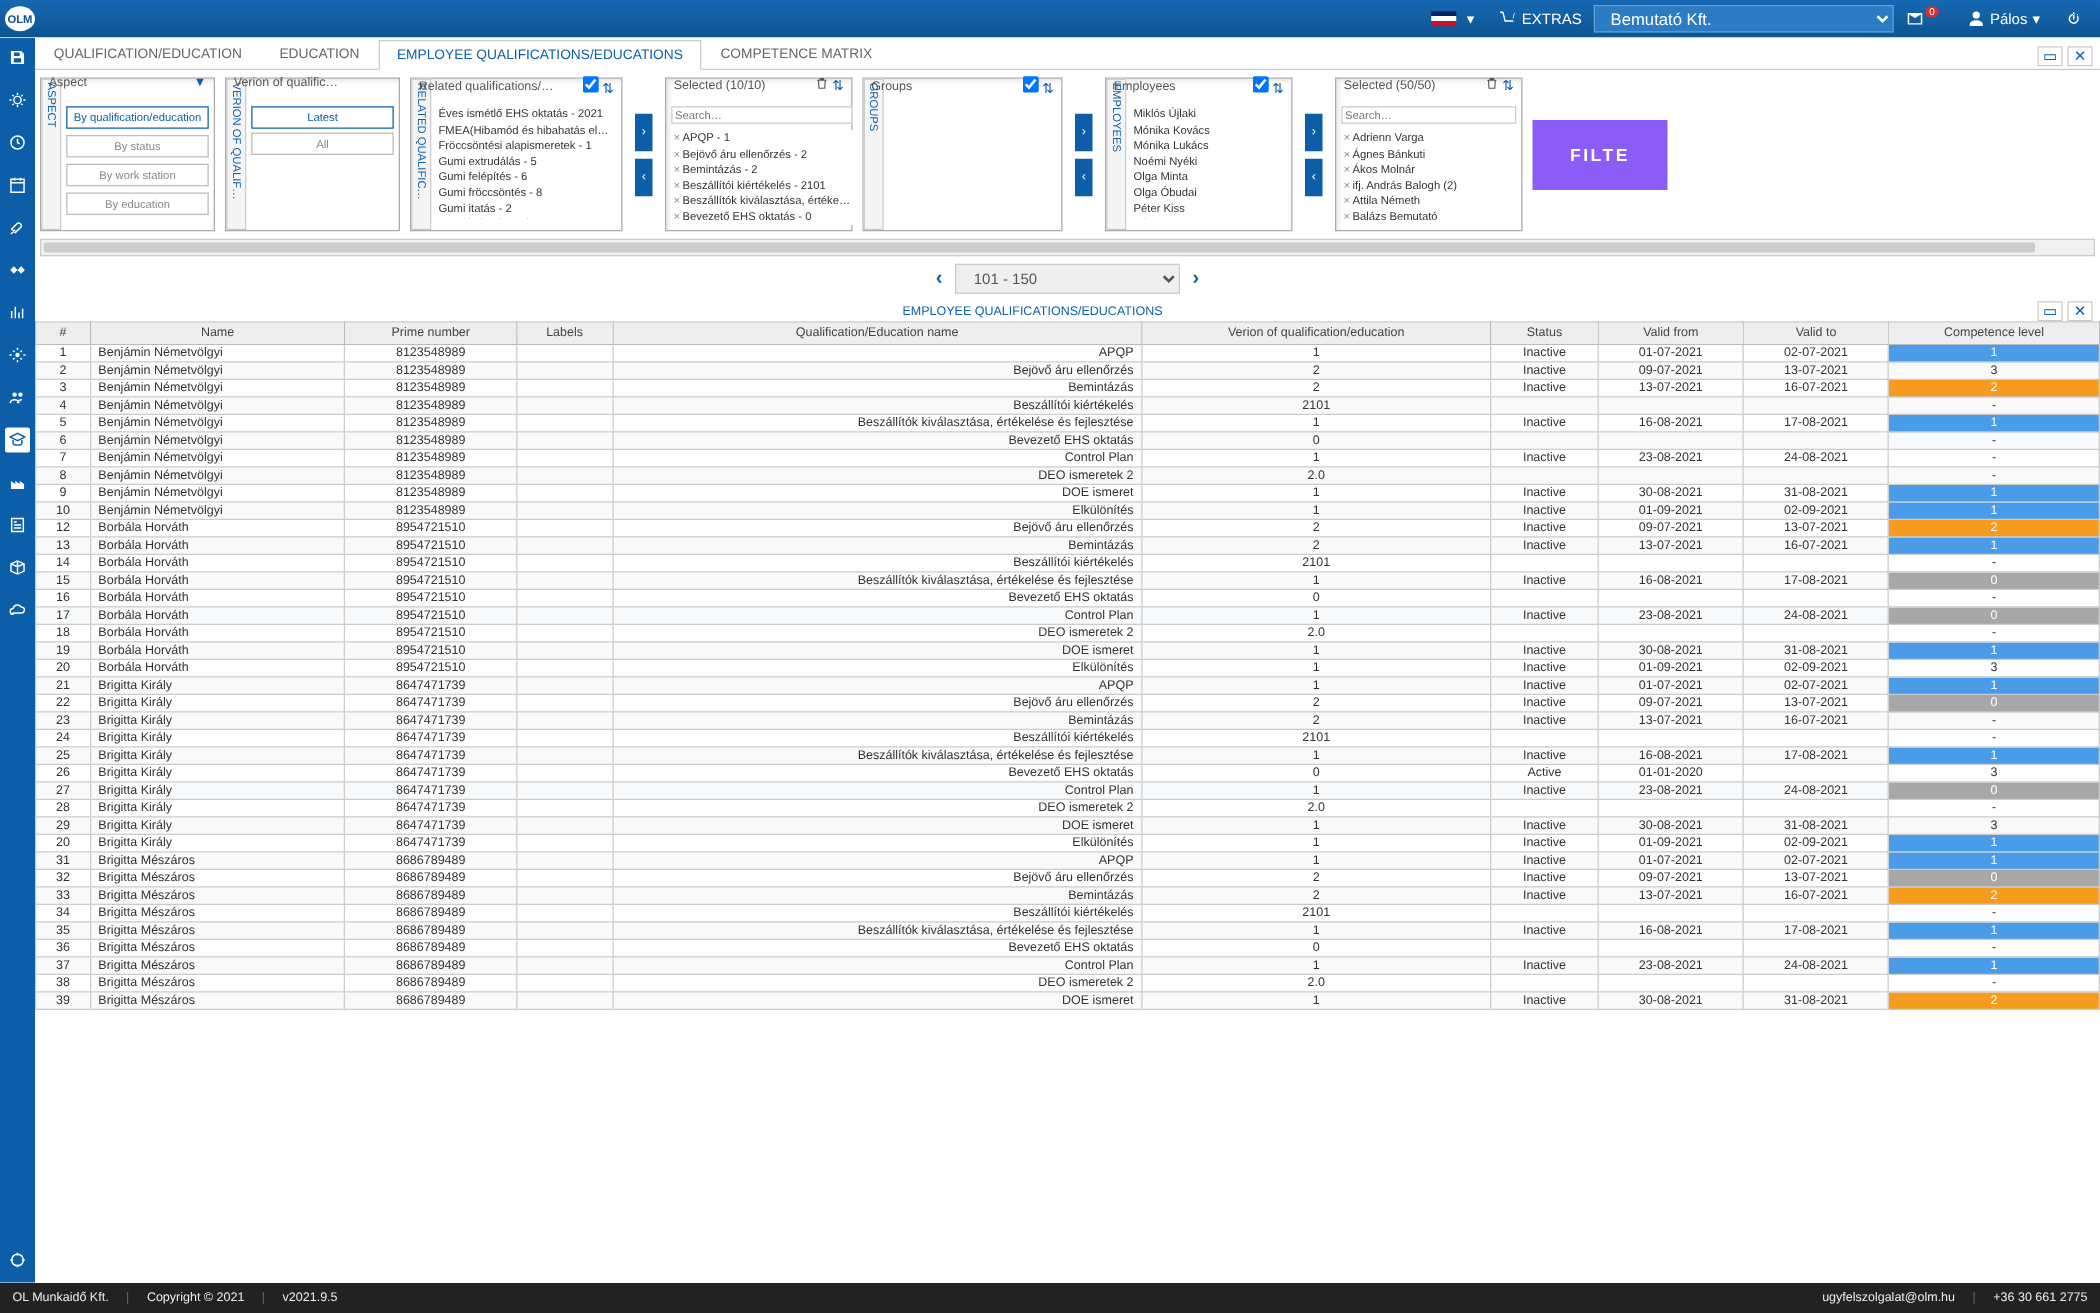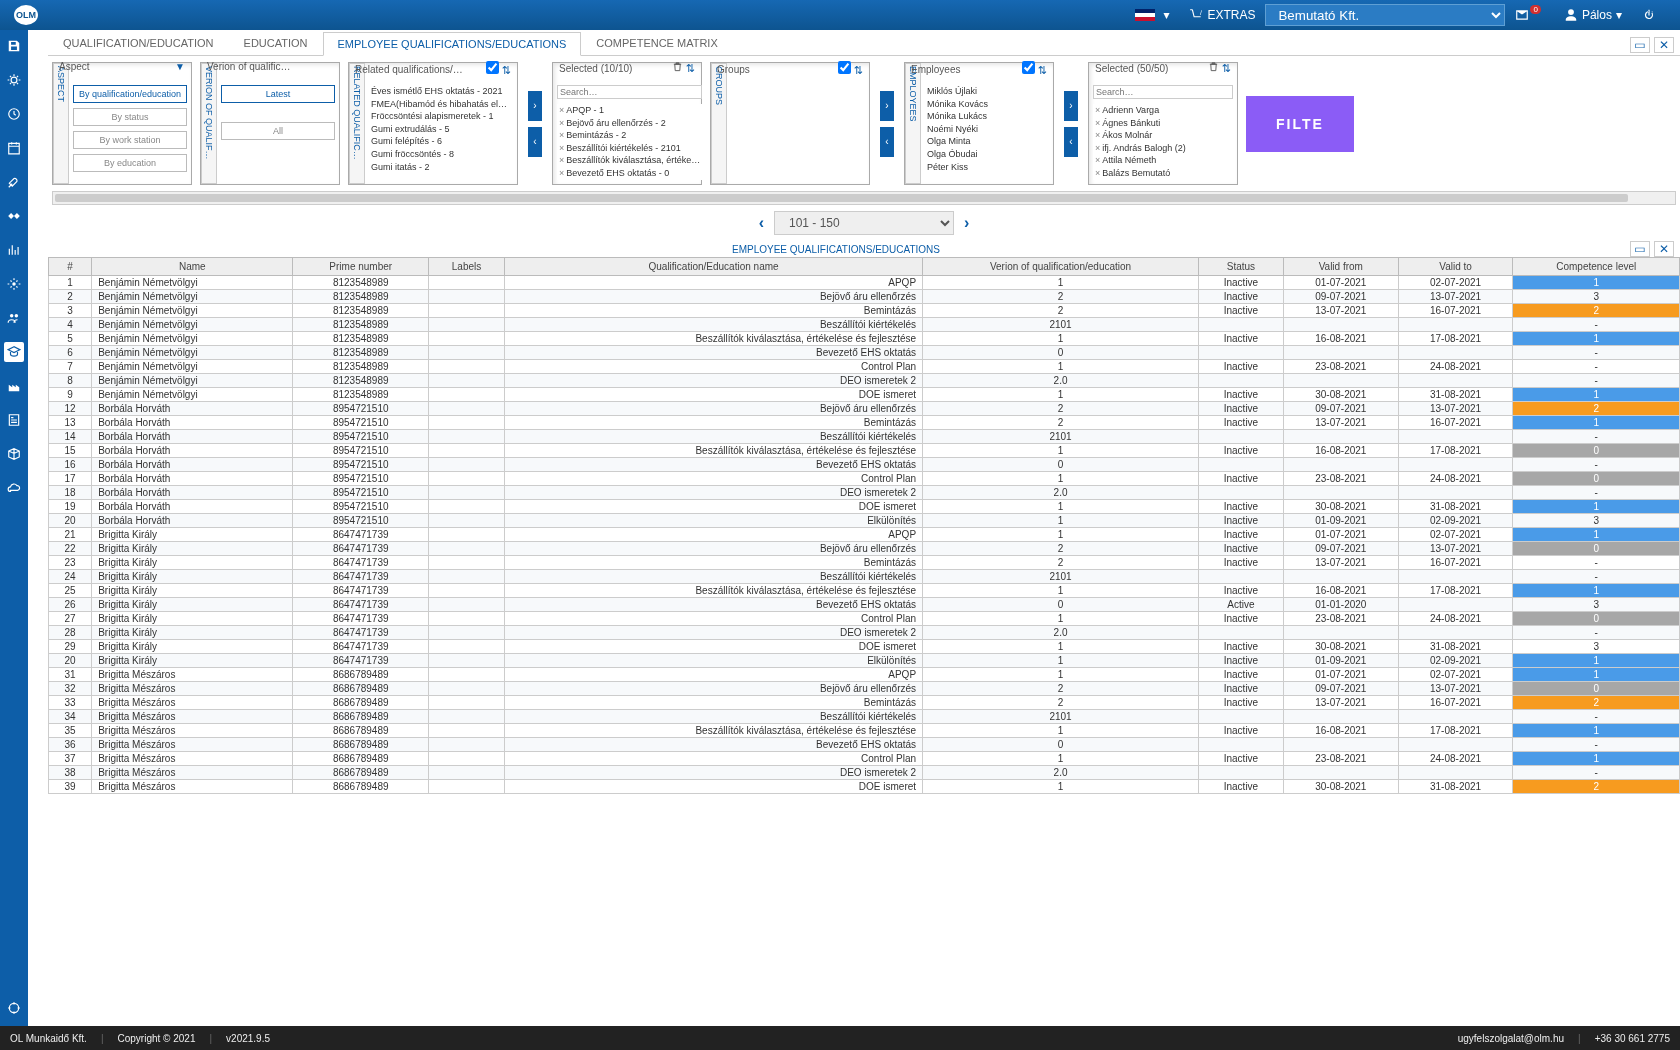--- a/index.html
+++ b/index.html
@@ -1,35 +1,35 @@
 <!DOCTYPE html>
 <html><head>
 <meta charset="utf-8">
 <style>
 * { margin: 0; padding: 0; box-sizing: border-box; font-family: Arial, sans-serif; }
 body { overflow: hidden; background: #fff; }
 
 
-.top-header { height: 30px; background: linear-gradient(#1668b3, #0d5490); display: flex; align-items: center; padding: 0 14px; color: #fff; font-size: 12px; }
+.top-header { height: 30px; background: linear-gradient(#1668b3, #0d5490); display: flex; align-items: center; padding: 0 4px; color: #fff; font-size: 12px; }
 .logo { background: #fff; color: #0d5490; border-radius: 50%; width: 24px; height: 20px; display: flex; align-items: center; justify-content: center; font-weight: bold; font-size: 9px; }
 .top-header .spacer { flex: 1; }
 .flag { width: 20px; height: 12px; background: linear-gradient(#012169 33%, #fff 33%, #fff 66%, #c8102e 66%); margin-right: 4px; }
 .top-header .item { display: flex; align-items: center; gap: 4px; padding: 0 10px; cursor: pointer; }
 .top-header select { background: #2b7cc4; border: 1px solid #5e9fd4; color: #fff; padding: 2px 8px; width: 240px; height: 22px; }
 .badge { background: #d32f2f; color: #fff; border-radius: 6px; font-size: 8px; padding: 0 3px; position: relative; top: -6px; left: -3px; }
 .top-header svg { width: 14px; height: 14px; fill: #fff; }
 
 
 .sidebar { position: fixed; left: 0; top: 30px; bottom: 24px; width: 28px; background: #0d5ea8; display: flex; flex-direction: column; align-items: center; padding-top: 6px; gap: 14px; }
 .sidebar .sb-item { width: 20px; height: 20px; display: flex; align-items: center; justify-content: center; color: #fff; cursor: pointer; }
 .sidebar .sb-item.active { background: #fff; color: #0d5ea8; border-radius: 2px; }
 .sidebar svg { width: 14px; height: 14px; fill: currentColor; }
 
 
-.main { position: fixed; left: 28px; right: 0; top: 30px; bottom: 24px; display: flex; flex-direction: column; padding-left: 20px; }
+.main { position: fixed; left: 28px; right: 0; top: 30px; bottom: 24px; display: flex; flex-direction: column; }
 
 
 .tabs { display: flex; border-bottom: 1px solid #ccc; height: 26px; align-items: flex-end; }
 .tab { padding: 5px 14px; font-size: 11px; color: #666; cursor: pointer; border: 1px solid transparent; }
 .tab.active { color: #0d5ea8; border: 1px solid #ccc; border-bottom: 1px solid #fff; margin-bottom: -1px; background: #fff; }
 .tab-actions { margin-left: auto; display: flex; gap: 4px; padding: 2px 6px; }
 .tab-actions .ticon { width: 20px; height: 16px; border: 1px solid #ccc; display: flex; align-items: center; justify-content: center; color: #0d5ea8; cursor: pointer; font-size: 12px; }
 
 
 .filters { display: flex; padding: 6px 4px; gap: 8px; overflow-x: hidden; }
@@ -233,21 +233,21 @@
           </div>
       </div>
     </div>
 
     <div class="panel" style="width:140px;">
       <div class="vert-label">VERION OF QUALIF…</div>
       <div class="panel-body">
         <div class="panel-title">
             <span>Verion of qualific…</span>
           </div>
-        <div id="version-btns" style="margin-top:8px; display:flex; flex-direction:column; gap:19px;">
+        <div id="version-btns" style="margin-top:8px; display:flex; flex-direction:column; gap:3px;">
             <div class="aspect-btn active">Latest</div>
             <div class="aspect-btn">All</div>
           </div>
       </div>
     </div>
 
     <div class="panel" style="width:170px;">
       <div class="vert-label">RELATED QUALIFIC…</div>
       <div class="panel-body">
         <div class="panel-title">
@@ -492,20 +492,32 @@
             <td class="cl">8123548989</td>
             <td class="cl"></td>
             <td class="c-qual">DOE ismeret</td>
             <td class="cl">1</td>
             <td class="cl">Inactive</td>
             <td class="cl">30-08-2021</td>
             <td class="cl">31-08-2021</td>
             <td class="cl cl-blue">1</td>
           </tr>
           <tr>
+            <td class="cl">10</td>
+            <td class="c-name">Benjámin Németvölgyi</td>
+            <td class="cl">8123548989</td>
+            <td class="cl"></td>
+            <td class="c-qual">Elkülönítés</td>
+            <td class="cl">1</td>
+            <td class="cl">Inactive</td>
+            <td class="cl">01-09-2021</td>
+            <td class="cl">02-09-2021</td>
+            <td class="cl cl-blue">1</td>
+          </tr>
+          <tr>
             <td class="cl">12</td>
             <td class="c-name">Borbála Horváth</td>
             <td class="cl">8954721510</td>
             <td class="cl"></td>
             <td class="c-qual">Bejövő áru ellenőrzés</td>
             <td class="cl">2</td>
             <td class="cl">Inactive</td>
             <td class="cl">09-07-2021</td>
             <td class="cl">13-07-2021</td>
             <td class="cl cl-orange">2</td>

